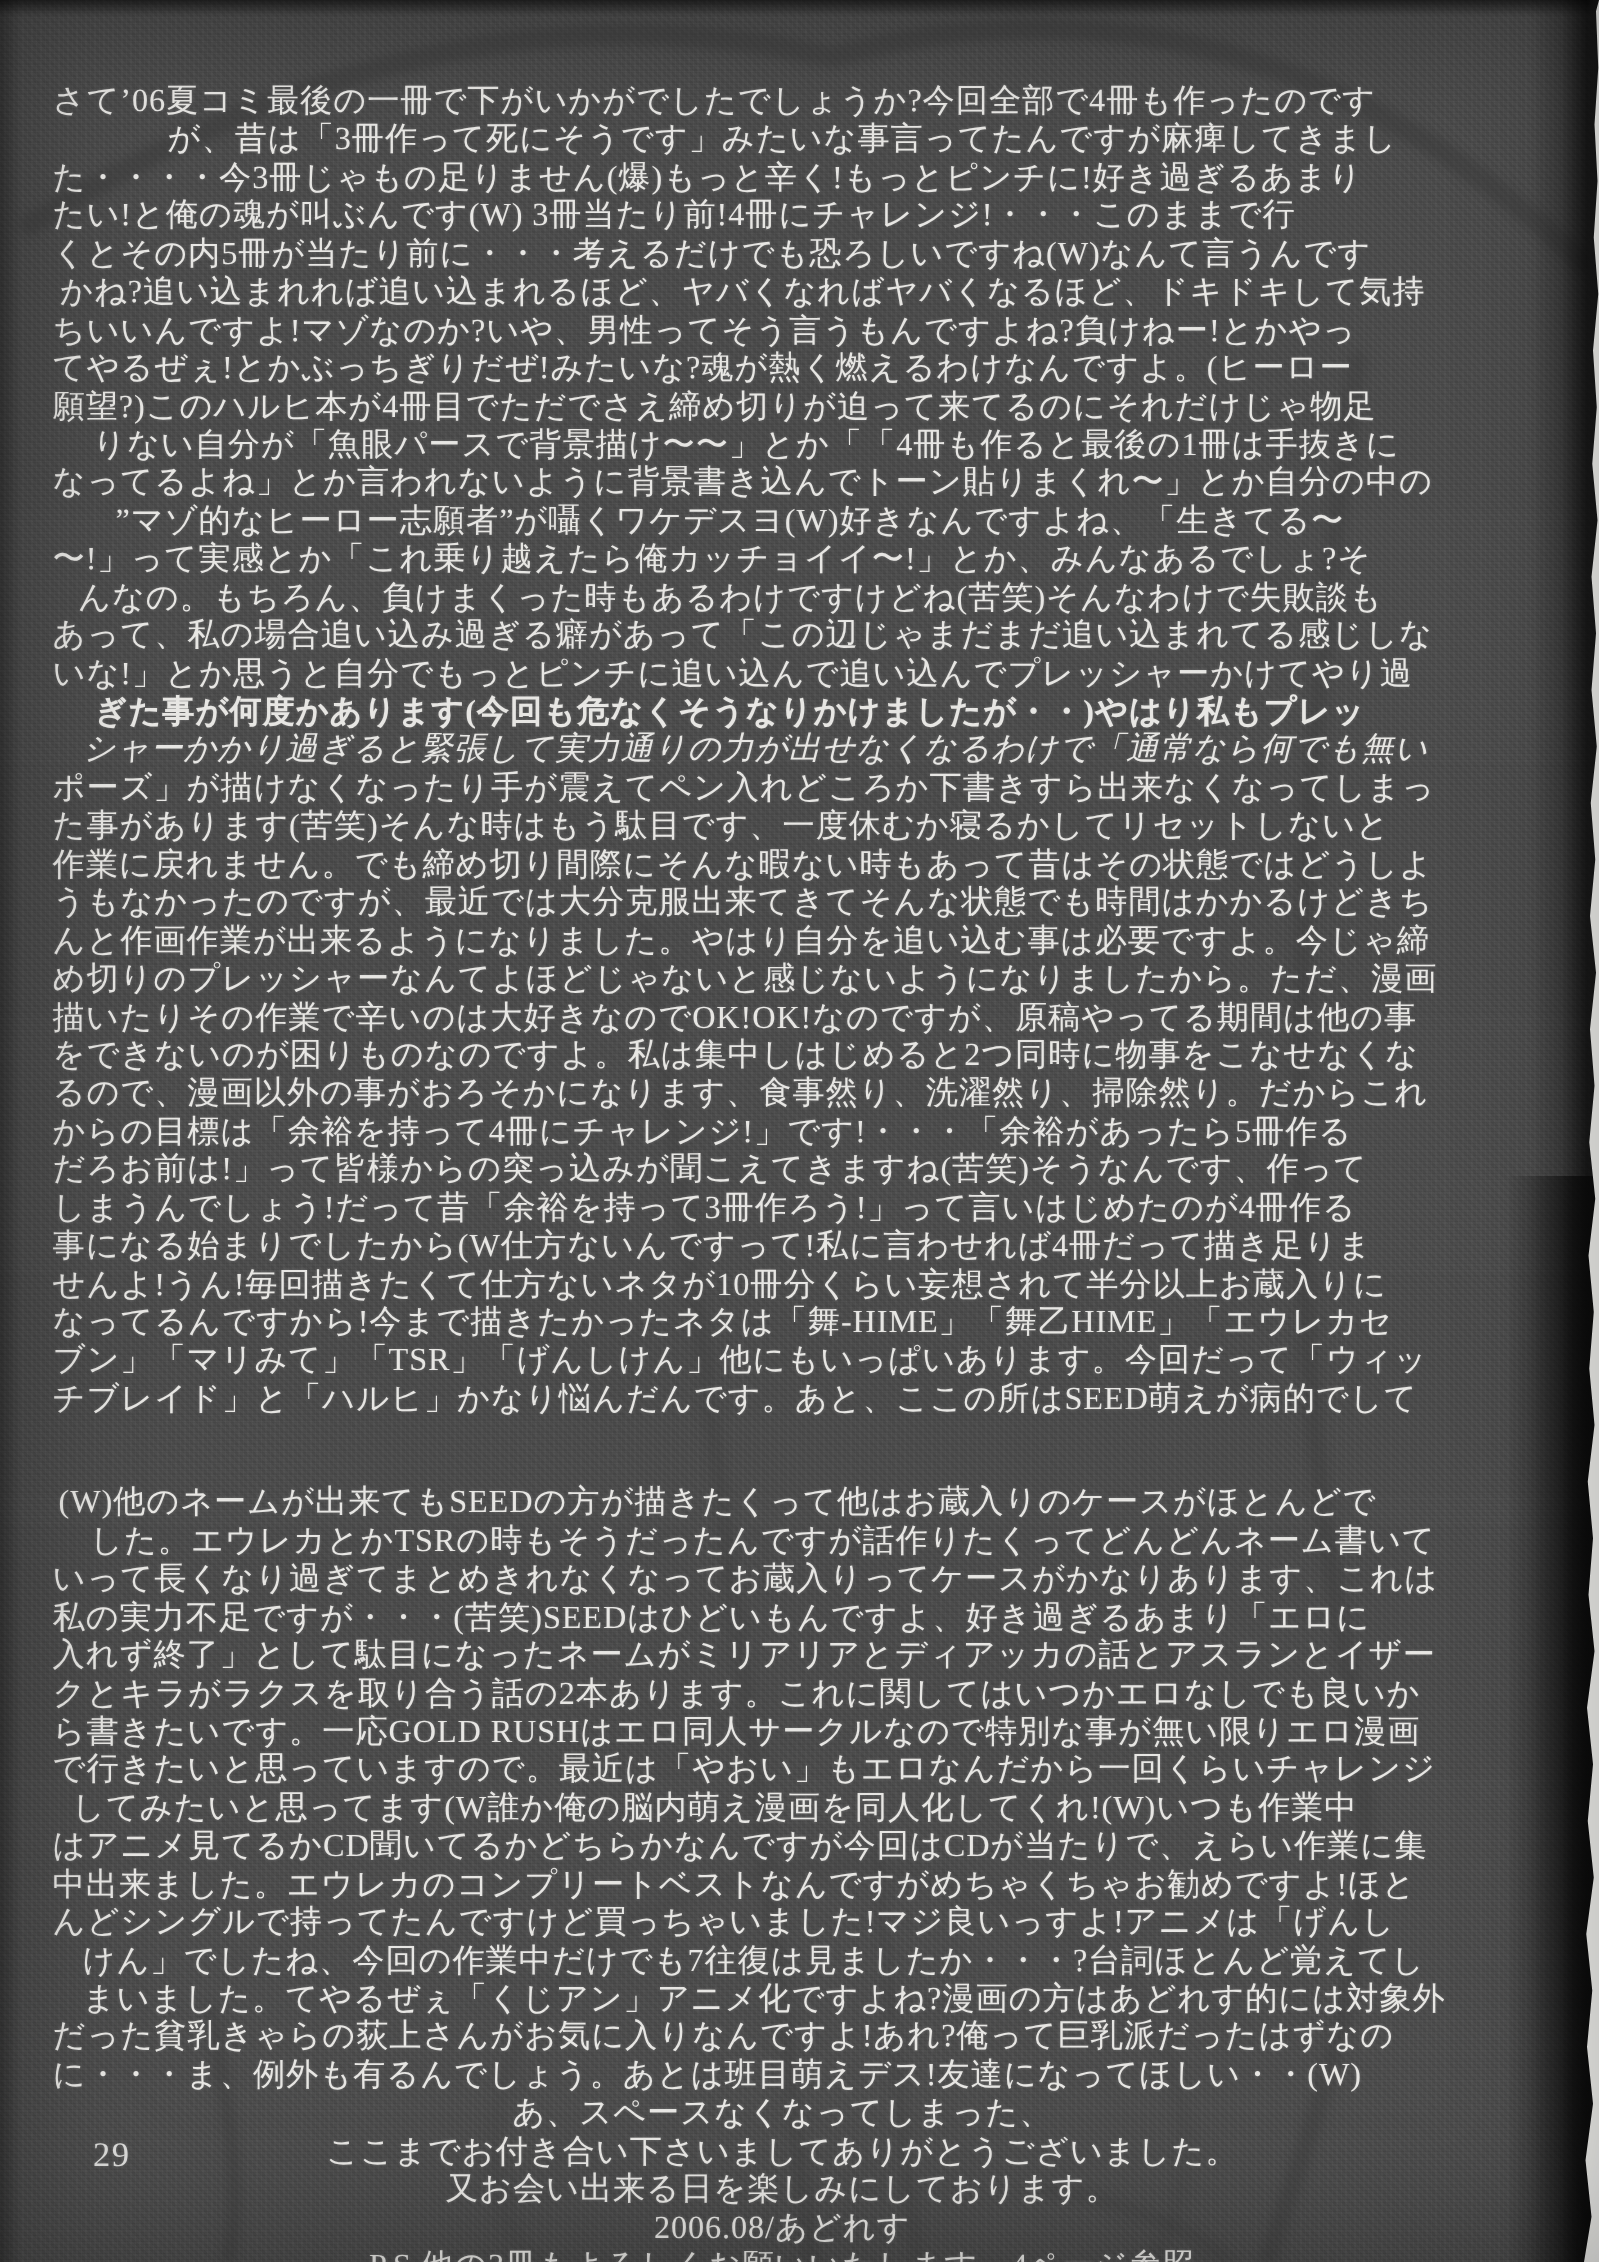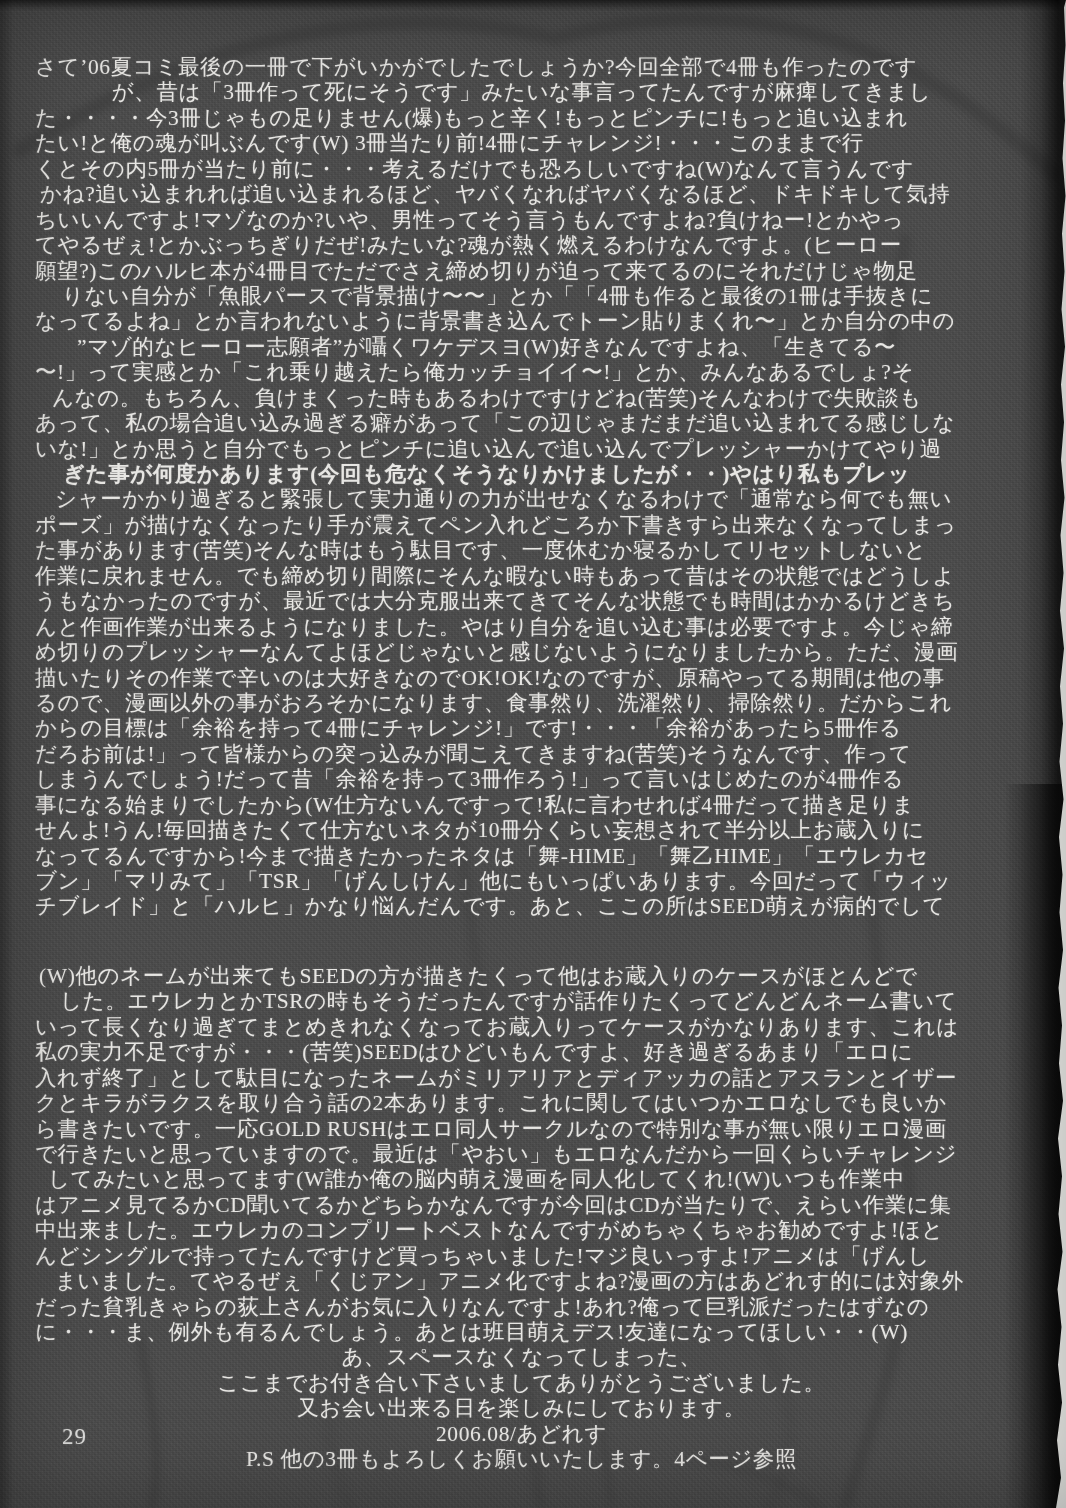--- a/index.html
+++ b/index.html
@@ -87,43 +87,44 @@
 
   <div class="top-edge"></div>
   <div class="left-edge"></div>
   <div class="right-shadow"></div>
   <div class="right-shadow-lower"></div>
   <div class="right-tear"></div>
 
   <div class="text-block">
       <div class="line">さて’06夏コミ最後の一冊で下がいかがでしたでしょうか?今回全部で4冊も作ったのです</div>
       <div class="line c">が、昔は「3冊作って死にそうです」みたいな事言ってたんですが麻痺してきまし</div>
-      <div class="line">た・・・・今3冊じゃもの足りません(爆)もっと辛く!もっとピンチに!もっと追い込まれ</div>
+      <div class="line">た・・・・今3冊じゃもの足りません(爆)もっと辛く!もっとピンチに!好き過ぎるあまり</div>
       <div class="line">たい!と俺の魂が叫ぶんです(W) 3冊当たり前!4冊にチャレンジ!・・・このままで行</div>
       <div class="line">くとその内5冊が当たり前に・・・考えるだけでも恐ろしいですね(W)なんて言うんです</div>
       <div class="line" style="padding-left: 5px;">かね?追い込まれれば追い込まれるほど、ヤバくなればヤバくなるほど、ドキドキして気持</div>
       <div class="line">ちいいんですよ!マゾなのか?いや、男性ってそう言うもんですよね?負けねー!とかやっ</div>
       <div class="line">てやるぜぇ!とかぶっちぎりだぜ!みたいな?魂が熱く燃えるわけなんですよ。(ヒーロー</div>
       <div class="line">願望?)このハルヒ本が4冊目でただでさえ締め切りが迫って来てるのにそれだけじゃ物足</div>
       <div class="line" style="padding-left: 27px;">りない自分が「魚眼パースで背景描け〜〜」とか「「4冊も作ると最後の1冊は手抜きに</div>
       <div class="line">なってるよね」とか言われないように背景書き込んでトーン貼りまくれ〜」とか自分の中の</div>
       <div class="line" style="padding-left: 42px;">”マゾ的なヒーロー志願者”が囁くワケデスヨ(W)好きなんですよね、「生きてる〜</div>
       <div class="line">〜!」って実感とか「これ乗り越えたら俺カッチョイイ〜!」とか、みんなあるでしょ?そ</div>
       <div class="line" style="padding-left: 17px;">んなの。もちろん、負けまくった時もあるわけですけどね(苦笑)そんなわけで失敗談も</div>
       <div class="line">あって、私の場合追い込み過ぎる癖があって「この辺じゃまだまだ追い込まれてる感じしな</div>
       <div class="line">いな!」とか思うと自分でもっとピンチに追い込んで追い込んでプレッシャーかけてやり過</div>
       <div class="line" style="padding-left: 28px; font-weight: bold;">ぎた事が何度かあります(今回も危なくそうなりかけましたが・・)やはり私もプレッ</div>
-      <div class="line" style="padding-left: 20px;">シャーかかり過ぎると緊張して実力通りの力が出せなくなるわけで「通常なら何でも無い</div>
+      <div class="line" style="padding-left: 20px; font-style: italic;">シャーかかり過ぎると緊張して実力通りの力が出せなくなるわけで「通常なら何でも無い</div>
       <div class="line">ポーズ」が描けなくなったり手が震えてペン入れどころか下書きすら出来なくなってしまっ</div>
       <div class="line">た事があります(苦笑)そんな時はもう駄目です、一度休むか寝るかしてリセットしないと</div>
       <div class="line">作業に戻れません。でも締め切り間際にそんな暇ない時もあって昔はその状態ではどうしよ</div>
       <div class="line">うもなかったのですが、最近では大分克服出来てきてそんな状態でも時間はかかるけどきち</div>
       <div class="line">んと作画作業が出来るようになりました。やはり自分を追い込む事は必要ですよ。今じゃ締</div>
       <div class="line">め切りのプレッシャーなんてよほどじゃないと感じないようになりましたから。ただ、漫画</div>
       <div class="line">描いたりその作業で辛いのは大好きなのでOK!OK!なのですが、原稿やってる期間は他の事</div>
+      <div class="line">をできないのが困りものなのですよ。私は集中しはじめると2つ同時に物事をこなせなくな</div>
       <div class="line">るので、漫画以外の事がおろそかになります、食事然り、洗濯然り、掃除然り。だからこれ</div>
       <div class="line">からの目標は「余裕を持って4冊にチャレンジ!」です!・・・「余裕があったら5冊作る</div>
       <div class="line">だろお前は!」って皆様からの突っ込みが聞こえてきますね(苦笑)そうなんです、作って</div>
       <div class="line">しまうんでしょう!だって昔「余裕を持って3冊作ろう!」って言いはじめたのが4冊作る</div>
       <div class="line">事になる始まりでしたから(W仕方ないんですって!私に言わせれば4冊だって描き足りま</div>
       <div class="line">せんよ!うん!毎回描きたくて仕方ないネタが10冊分くらい妄想されて半分以上お蔵入りに</div>
       <div class="line">なってるんですから!今まで描きたかったネタは「舞-HIME」「舞乙HIME」「エウレカセ</div>
       <div class="line">ブン」「マリみて」「TSR」「げんしけん」他にもいっぱいあります。今回だって「ウィッ</div>
       <div class="line">チブレイド」と「ハルヒ」かなり悩んだんです。あと、ここの所はSEED萌えが病的でして</div>
       <div class="line" style="padding-left: 4px; margin-top: 44px;">(W)他のネームが出来てもSEEDの方が描きたくって他はお蔵入りのケースがほとんどで</div>
@@ -131,20 +132,21 @@
       <div class="line">いって長くなり過ぎてまとめきれなくなってお蔵入りってケースがかなりあります、これは</div>
       <div class="line">私の実力不足ですが・・・(苦笑)SEEDはひどいもんですよ、好き過ぎるあまり「エロに</div>
       <div class="line">入れず終了」として駄目になったネームがミリアリアとディアッカの話とアスランとイザー</div>
       <div class="line">クとキラがラクスを取り合う話の2本あります。これに関してはいつかエロなしでも良いか</div>
       <div class="line">ら書きたいです。一応GOLD RUSHはエロ同人サークルなので特別な事が無い限りエロ漫画</div>
       <div class="line">で行きたいと思っていますので。最近は「やおい」もエロなんだから一回くらいチャレンジ</div>
       <div class="line" style="padding-left: 13px;">してみたいと思ってます(W誰か俺の脳内萌え漫画を同人化してくれ!(W)いつも作業中</div>
       <div class="line">はアニメ見てるかCD聞いてるかどちらかなんですが今回はCDが当たりで、えらい作業に集</div>
       <div class="line">中出来ました。エウレカのコンプリートベストなんですがめちゃくちゃお勧めですよ!ほと</div>
       <div class="line">んどシングルで持ってたんですけど買っちゃいました!マジ良いっすよ!アニメは「げんし</div>
+      <div class="line" style="padding-left: 20px;">けん」でしたね、今回の作業中だけでも7往復は見ましたか・・・?台詞ほとんど覚えてし</div>
       <div class="line" style="padding-left: 20px;">まいました。てやるぜぇ「くじアン」アニメ化ですよね?漫画の方はあどれす的には対象外</div>
       <div class="line">だった貧乳きゃらの荻上さんがお気に入りなんですよ!あれ?俺って巨乳派だったはずなの</div>
       <div class="line">に・・・ま、例外も有るんでしょう。あとは班目萌えデス!友達になってほしい・・(W)</div>
       <div class="line c">あ、スペースなくなってしまった、</div>
       <div class="line c">ここまでお付き合い下さいましてありがとうございました。</div>
       <div class="line c">又お会い出来る日を楽しみにしております。</div>
       <div class="line c">2006.08/あどれす</div>
       <div class="line c">P.S 他の3冊もよろしくお願いいたします。4ページ参照</div>
     </div>
 

